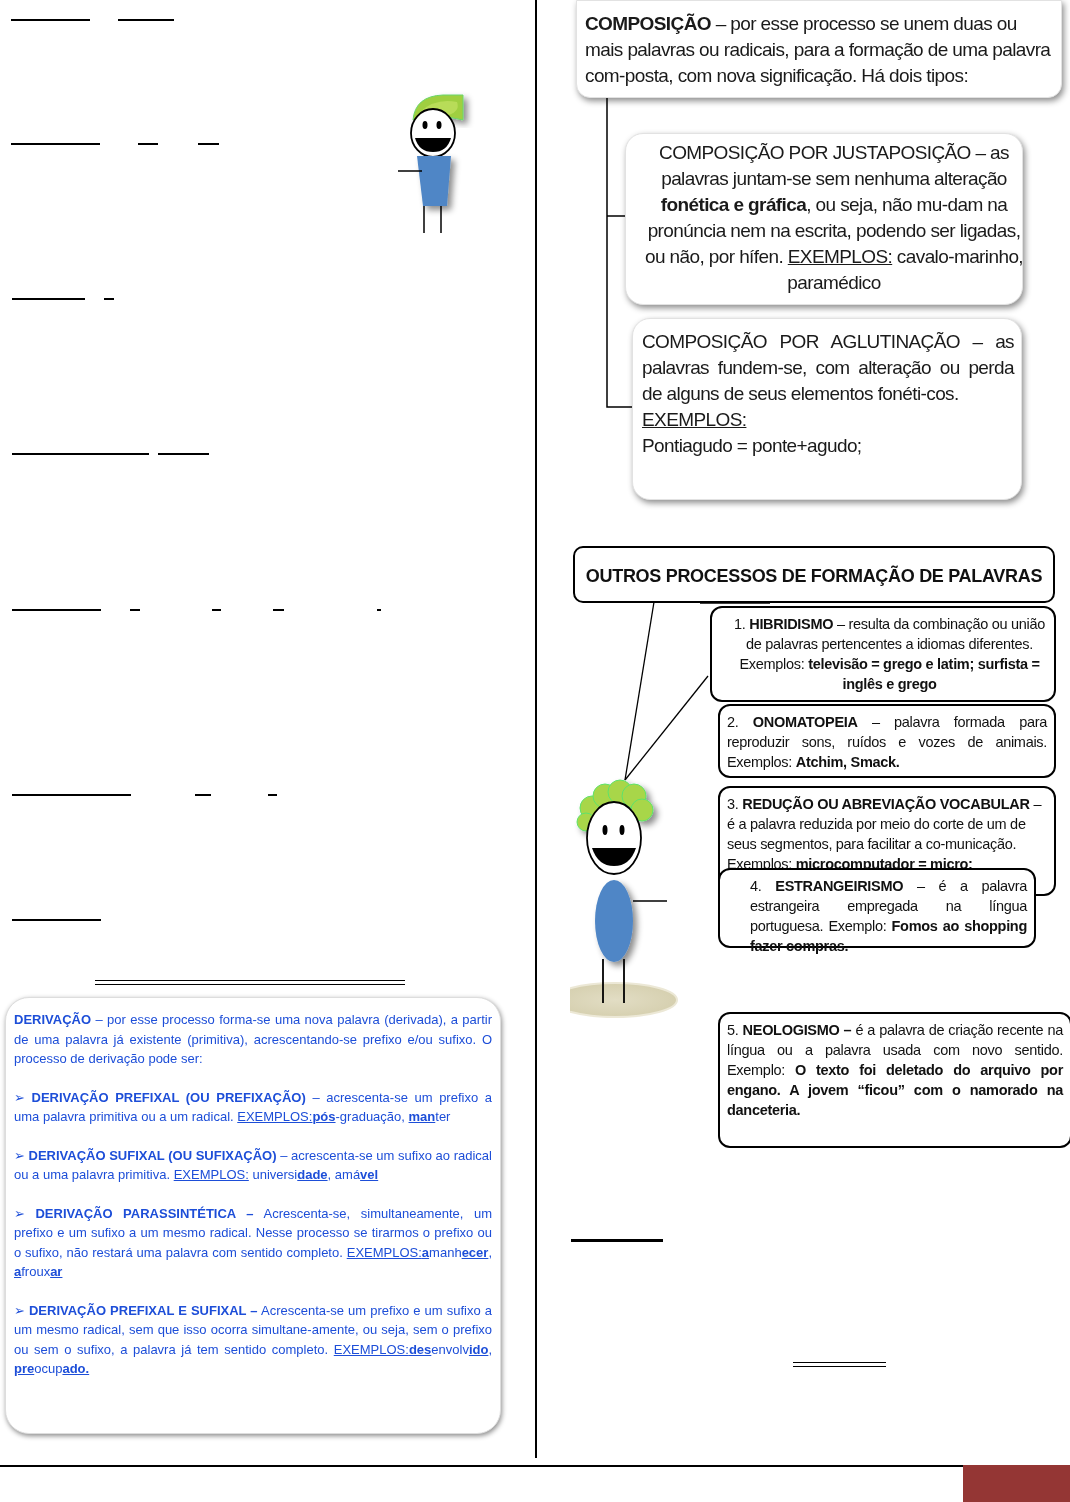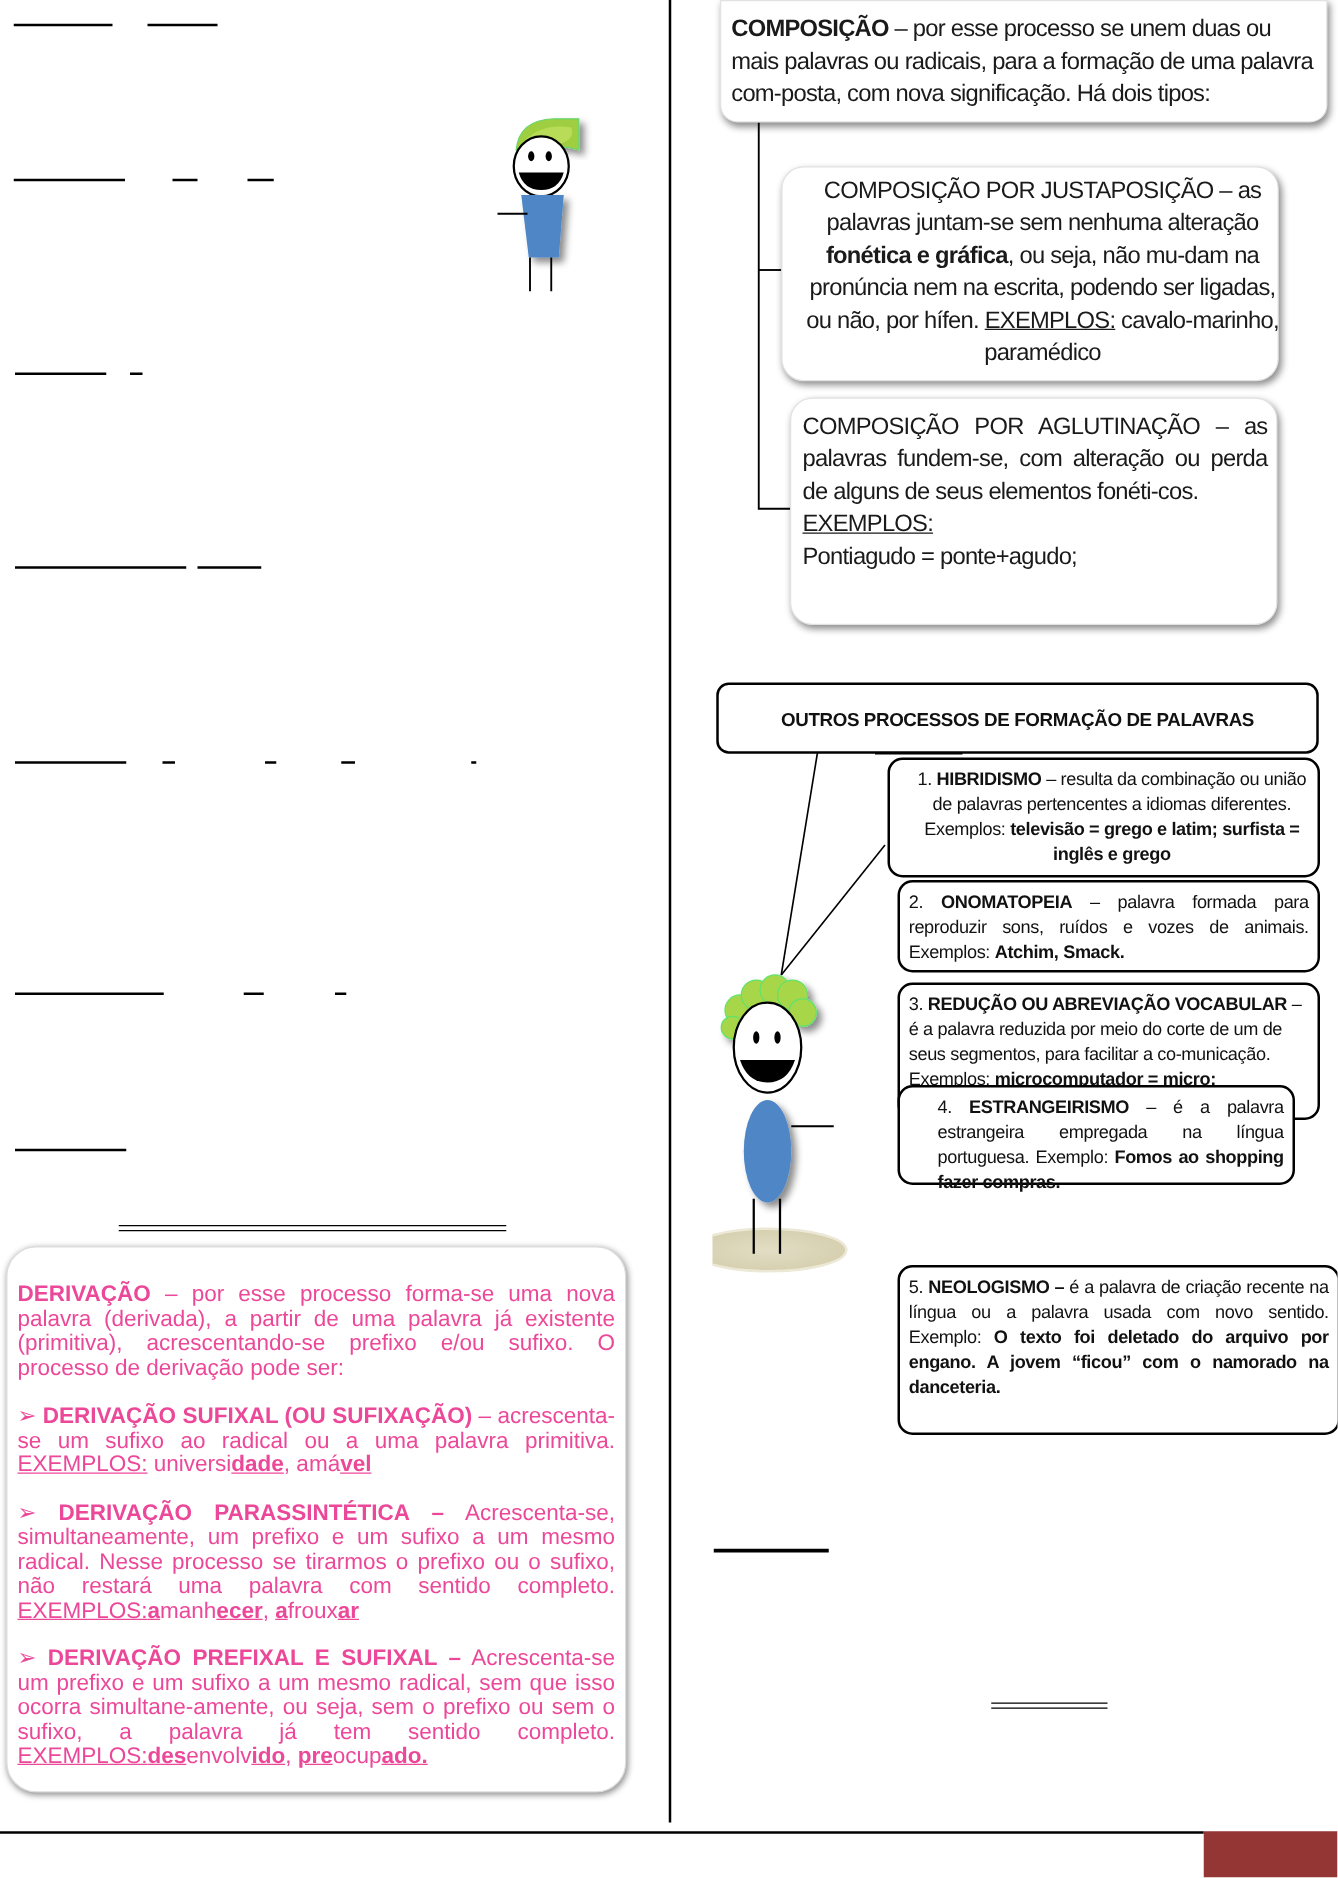--- a/index.html
+++ b/index.html
@@ -14,32 +14,32 @@
     .footbox { position: absolute; left: 963px; top: 1465px; width: 107px; height: 37px; background: #943634; }
 
     .soft-box { position: absolute; background: #fff; border-radius: 18px;
                 box-shadow: 2px 3px 6px rgba(0,0,0,0.45); border: 1px solid #e2e2e2;
                 font-size: 19px; line-height: 26px; color: #1a1a1a;
                 font-family: "Liberation Sans", sans-serif; letter-spacing: -0.6px; }
     .deriv-box { position: absolute; left: 5px; top: 997px; width: 494px; height: 435px;
                  border-radius: 24px; box-shadow: 1px 2px 5px rgba(0,0,0,0.45);
                  border: 1px solid #ddd; background: #fff; }
     .deriv-text { position: absolute; left: 8px; top: 12px; width: 478px;
-                  font-size: 18px; line-height: 19.5px; text-align: justify; color: #ec4899; margin-top: 16px; }
+                  font-size: 13px; line-height: 19.5px; text-align: justify; color: #1d4ed8; }
     .deriv-text p { margin: 0 0 19px 0; }
     .b { font-weight: bold; }
     .u { text-decoration: underline; }
     .bu { font-weight: bold; text-decoration: underline; }
 
     .rbox { position: absolute; background: #fff; border: 2px solid #000; border-radius: 12px;
             box-sizing: border-box; font-size: 14.5px; line-height: 20px; padding: 6px 7px;
             text-align: justify; color: #111; letter-spacing: -0.3px; }
     .title-bubble { position: absolute; left: 573px; top: 546px; width: 482px; height: 57px;
                     border: 2px solid #000; border-radius: 10px; box-sizing: border-box; background: #fff;
-                    font-size: 15px; font-weight: bold; text-align: center; line-height: 57px; letter-spacing: -0.3px; }
+                    font-size: 18px; font-weight: bold; text-align: center; line-height: 57px; letter-spacing: -0.3px; }
     svg.overlay { position: absolute; left: 0; top: 0; pointer-events: none; }
   </style>
 </head>
 <body>
 
 <div class="vdiv"></div>
 <div class="hfoot"></div>
 <div class="footbox"></div>
 
 <div>
@@ -82,20 +82,21 @@
     <path d="M22 66 L56 66 L52 116 L28 116 Z" fill="#4f86c6"></path>
   </g>
   <line x1="3" y1="81" x2="27" y2="81" stroke="#000" stroke-width="1.5"></line>
   <line x1="29" y1="116" x2="29" y2="143" stroke="#000" stroke-width="1.5"></line>
   <line x1="46" y1="116" x2="46" y2="143" stroke="#000" stroke-width="1.5"></line>
 </svg>
 
 <div class="deriv-box">
   <div class="deriv-text">
     <p><span class="b">DERIVAÇÃO</span><span> – por esse processo forma-se uma nova palavra (derivada), a partir de uma palavra já existente (primitiva), acrescentando-se prefixo e/ou sufixo. O processo de derivação pode ser:</span></p>
+    <p><span>➢ </span><span class="b">DERIVAÇÃO PREFIXAL (OU PREFIXAÇÃO)</span><span> – acrescenta-se um prefixo a uma palavra primitiva ou a um radical.  </span><span class="u">EXEMPLOS:</span><span class="ex"><span class="bu">pós</span><span>-graduação, </span><span class="bu">man</span><span>ter</span></span></p>
     <p><span>➢ </span><span class="b">DERIVAÇÃO SUFIXAL (OU SUFIXAÇÃO)</span><span> – acrescenta-se um sufixo ao radical ou a uma palavra primitiva. </span><span class="u">EXEMPLOS:</span><span class="ex"><span> universi</span><span class="bu">dade</span><span>, amá</span><span class="bu">vel</span></span></p>
     <p><span>➢ </span><span class="b">DERIVAÇÃO PARASSINTÉTICA –</span><span> Acrescenta-se, simultaneamente, um prefixo e um sufixo a um mesmo radical. Nesse processo se tirarmos o prefixo ou o sufixo, não restará uma palavra com sentido completo. </span><span class="u">EXEMPLOS:</span><span class="ex"><span class="bu">a</span><span>manh</span><span class="bu">ecer</span><span>, </span><span class="bu">a</span><span>froux</span><span class="bu">ar</span></span></p>
     <p><span>➢ </span><span class="b">DERIVAÇÃO PREFIXAL E SUFIXAL –</span><span> Acrescenta-se um prefixo e um sufixo a um mesmo radical, sem que isso ocorra simultane-amente, ou seja, sem o prefixo ou sem o sufixo, a palavra já tem sentido completo. </span><span class="u">EXEMPLOS:</span><span class="ex"><span class="bu">des</span><span>envolv</span><span class="bu">ido</span><span>, </span><span class="bu">pre</span><span>ocup</span><span class="bu">ado.</span></span></p>
   </div>
 </div>
 
 <svg class="overlay" width="1070" height="1502">
   <path d="M607 98 L607 407 L632 407" fill="none" stroke="#000" stroke-width="1.5"></path>
   <line x1="607" y1="216" x2="625" y2="216" stroke="#000" stroke-width="1.5"></line>
 

